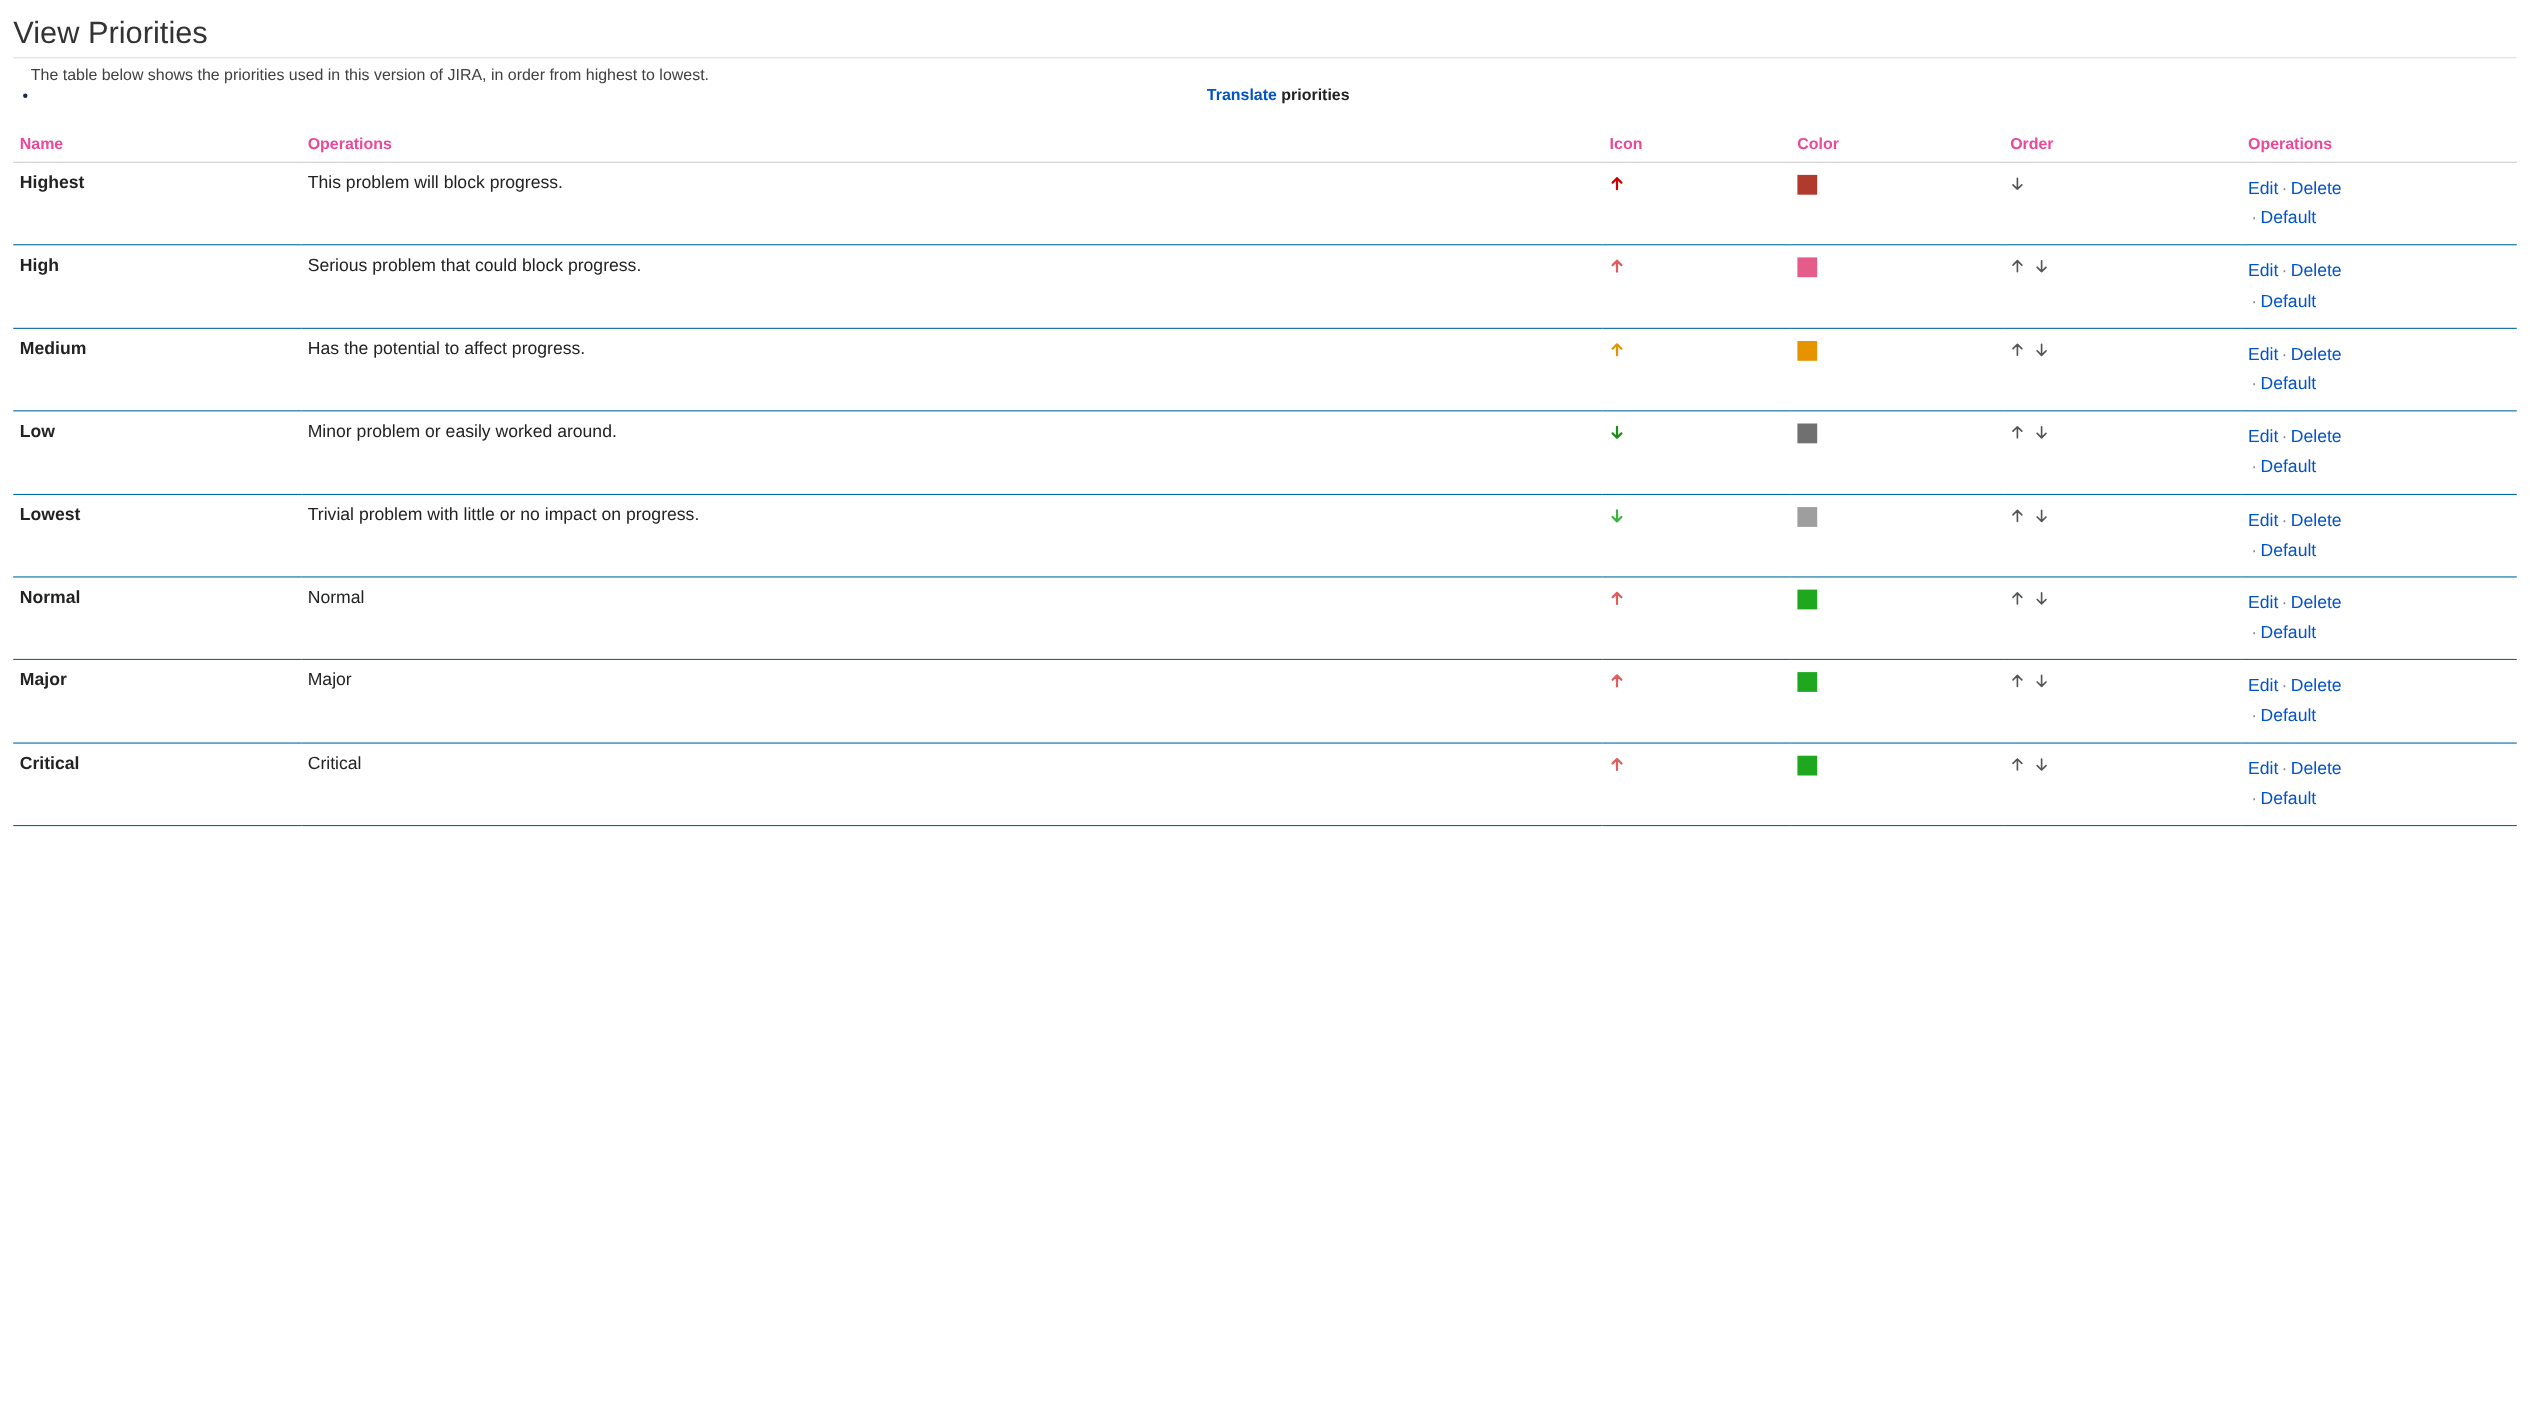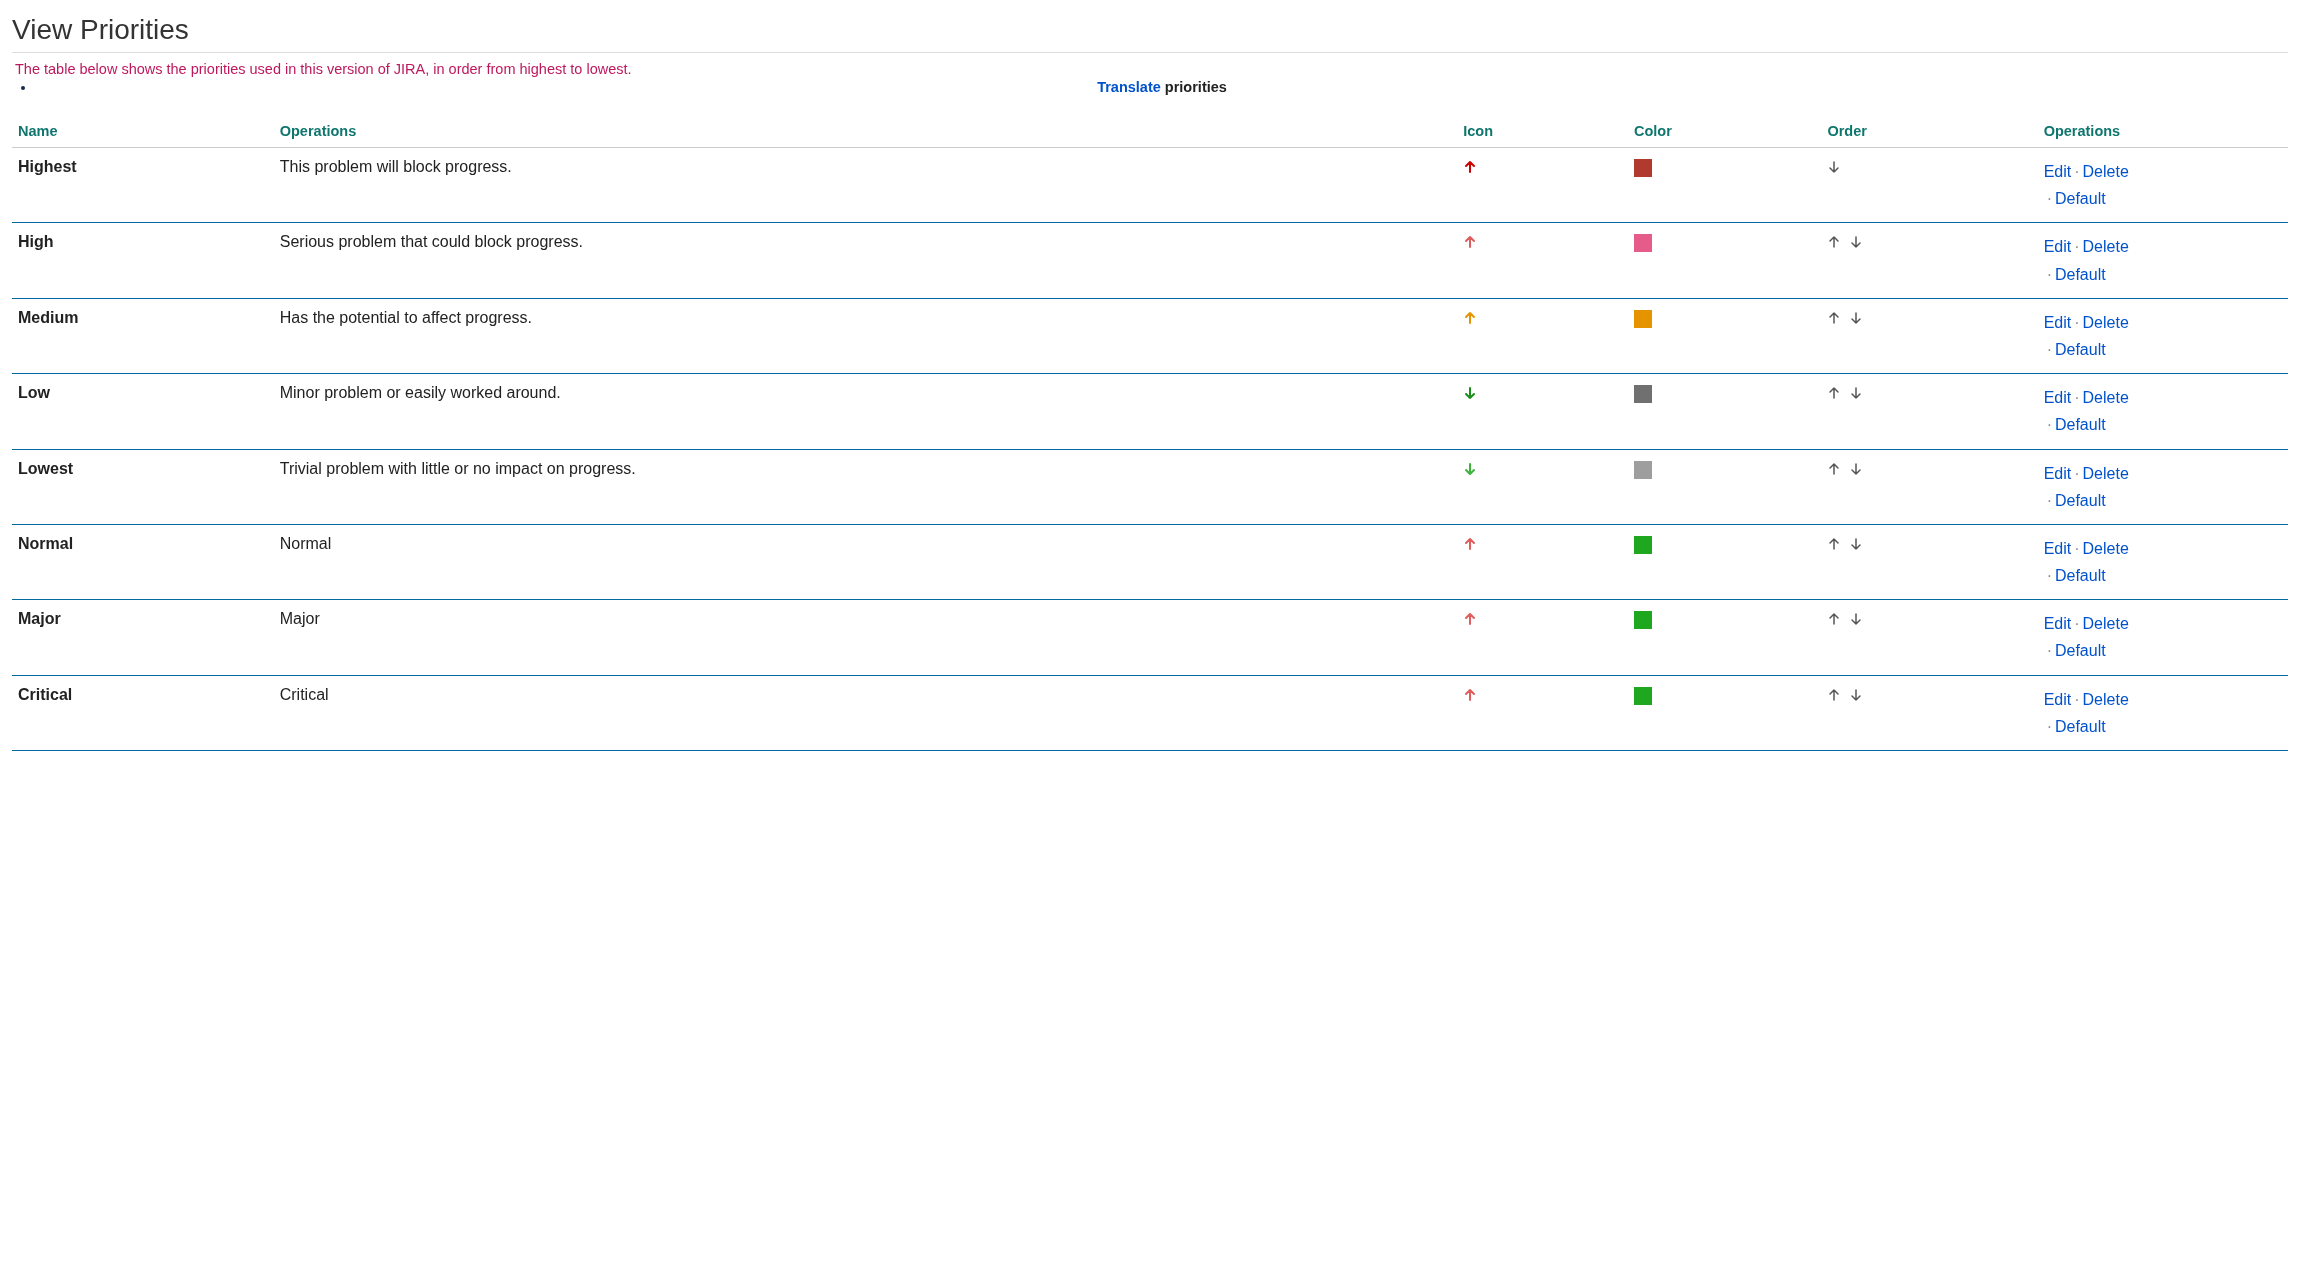--- a/index.html
+++ b/index.html
@@ -12,38 +12,38 @@
     background: #fff;
   }
   h2.page-title {
     font-size: 28px;
     font-weight: 500;
     color: #333;
     margin: 4px 0 6px 0;
     padding-bottom: 6px;
     border-bottom: 1px solid #ddd;
   }
-  .intro { font-size: 14.5px; margin: 8px 0 2px 3px; color: #be185d; }
+  .intro { font-size: 14.5px; margin: 8px 0 2px 16px; color: #404040; }
   .intro-list { margin: 0 0 18px 0; padding-left: 24px; }
   .intro-list li { font-size: 14.5px; text-align: center; }
   a.link { color: #0052cc; text-decoration: none; cursor: pointer; }
   .bold { font-weight: 700; color: #222; }
 
   table.prio {
     width: 100%;
     border-collapse: collapse;
     table-layout: fixed;
   }
   table.prio th {
     text-align: left;
     font-weight: 700;
     font-size: 14.5px;
     padding: 10px 6px 8px 6px;
     border-bottom: 1px solid #ccc;
-    color: #0f766e;
+    color: #ec4899;
   }
   table.prio td {
     padding: 10px 6px 10px 6px;
     border-bottom: 1px solid #0369a1;
     vertical-align: top;
     font-size: 16px;
     color: #222;
   }
   col.col-name { width: 11.5%; }
   col.col-desc { width: 52%; }

